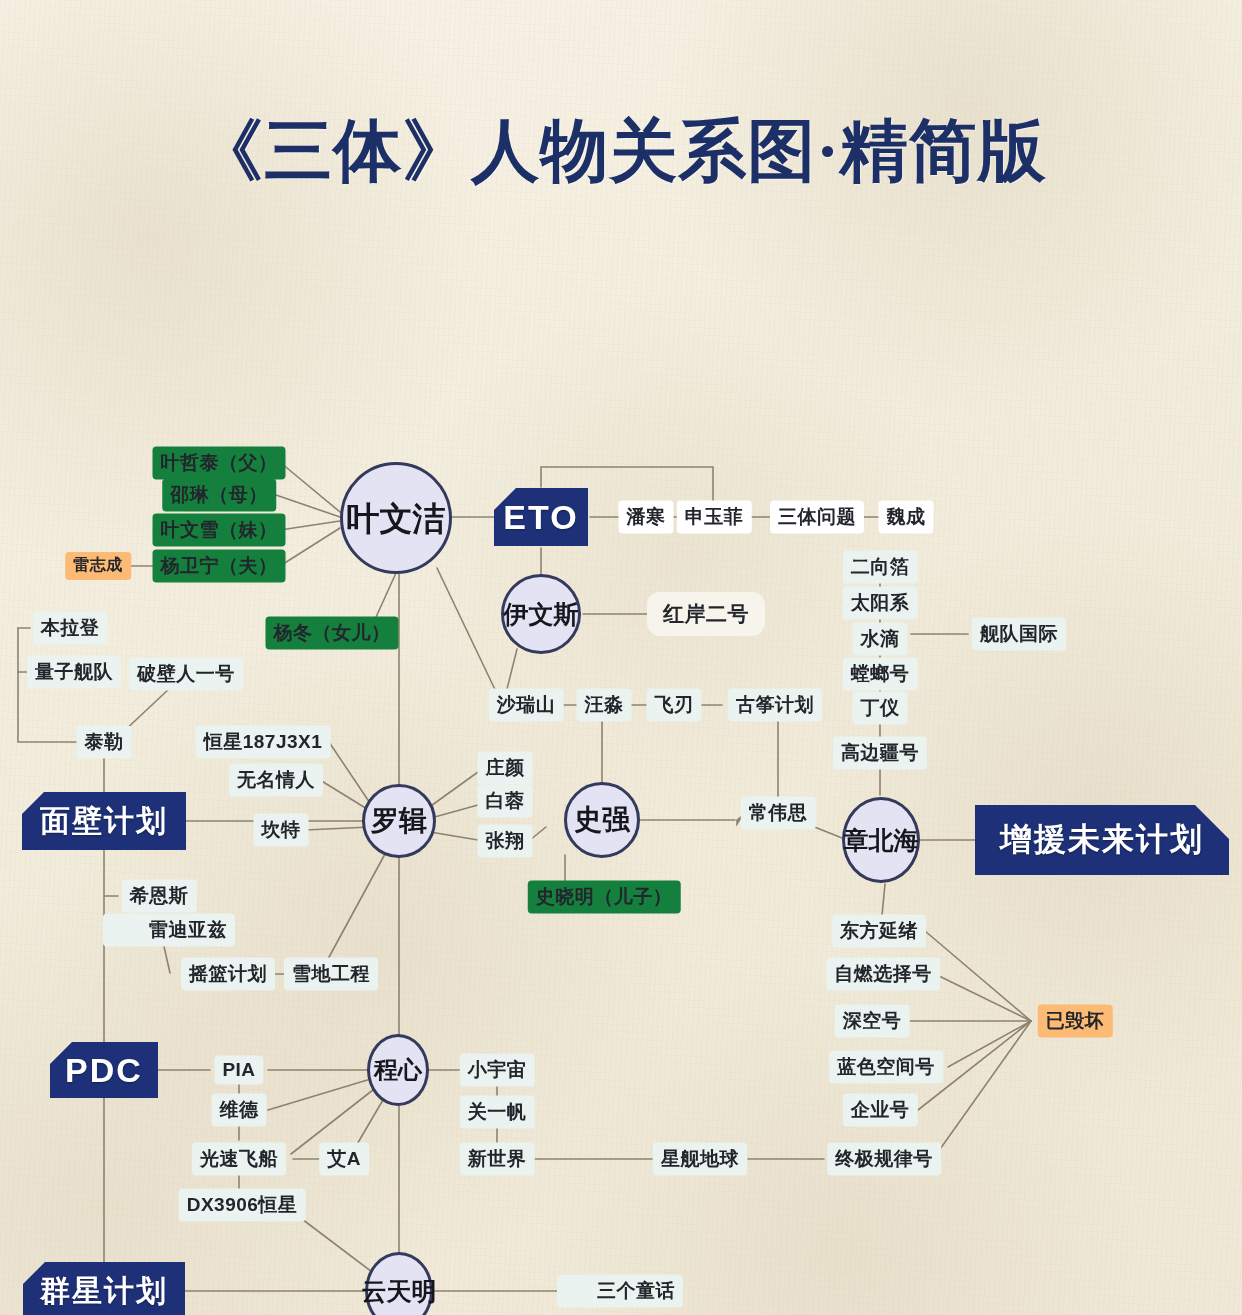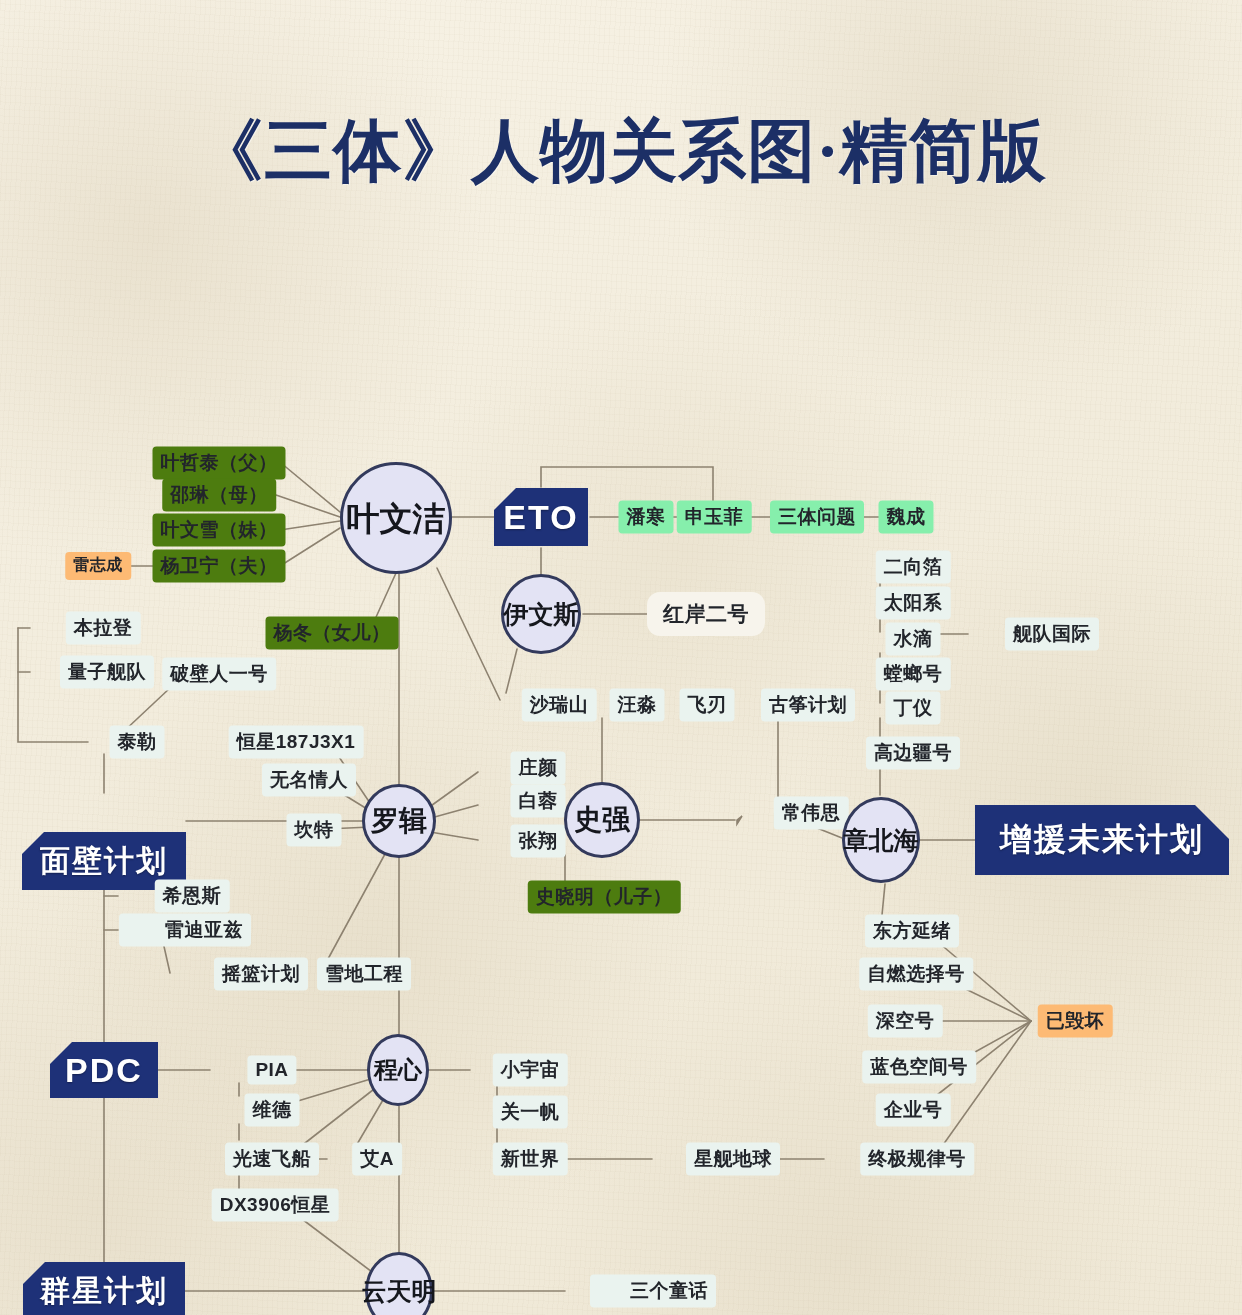--- a/index.html
+++ b/index.html
@@ -67,23 +67,23 @@
   .chip {
     transform: translate(-50%, -50%);
     padding: 3px 8px 4px 8px;
     border-radius: 4px;
     font-size: 19px;
     font-weight: bold;
     color: #22252b;
     letter-spacing: 0.5px;
     text-align: center;
   }
-  .chip.c-mint   { background: #eaf3ef; margin-left: 33px; }
-  .chip.c-pink   { background: #4d7c0f; }
-  .chip.c-blue   { background: #86efac; }
+  .chip.c-mint   { background: #eaf3ef; }
+  .chip.c-pink   { background: #15803d; }
+  .chip.c-blue   { background: #ffffff; }
   .chip.c-cream  { background: #f7f4ec; border-radius: 13px; padding: 8px 16px; font-size: 21px; }
   .chip.c-plain  { background: #fdba74; }
 
   .circle {
     transform: translate(-50%, -50%);
     border-radius: 50%;
     background: #e3e3f4;
     border: 3px solid #333a5c;
     display: flex;
     align-items: center;
@@ -280,39 +280,39 @@
 <div class="node chip c-mint" style="left:880px; top:674px;">螳螂号</div>
 <div class="node chip c-mint" style="left:880px; top:708px;">丁仪</div>
 <div class="node chip c-mint" style="left:880px; top:753px;">高边疆号</div>
 <div class="node chip c-mint" style="left:1019px; top:634px;">舰队国际</div>
 
 <div class="node chip c-mint" style="left:70px; top:628px;">本拉登</div>
 <div class="node chip c-mint" style="left:74px; top:672px;text-align:center;">量子舰队</div>
 <div class="node chip c-mint" style="left:186px; top:674px;">破壁人一号</div>
 <div class="node chip c-mint" style="left:104px; top:742px;">泰勒</div>
 
-<div class="node badge cut-tl" style="left:104px; top:821px; width:164px; height:58px; font-size:30px;margin-top:40px;">面壁计划</div>
+<div class="node badge cut-tl" style="left:104px; top:821px; width:164px; height:58px; font-size:30px;">面壁计划</div>
 
 <div class="node chip c-mint" style="left:263px; top:742px;">恒星187J3X1</div>
 <div class="node chip c-mint" style="left:276px; top:780px;">无名情人</div>
 <div class="node chip c-mint" style="left:281px; top:830px;">坎特</div>
 <div class="node circle" style="left:399px; top:821px; width:74px; height:74px; font-size:28px;">罗辑</div>
 <div class="node chip c-mint" style="left:505px; top:768px;">庄颜</div>
 <div class="node chip c-mint" style="left:505px; top:801px;">白蓉</div>
 <div class="node chip c-mint" style="left:505px; top:841px;">张翔</div>
 
 <div class="node circle" style="left:602px; top:820px; width:76px; height:76px; font-size:28px;">史强</div>
 <div class="node chip c-pink" style="left:604px; top:897px;">史晓明（儿子）</div>
 <div class="node chip c-mint" style="left:778px; top:813px;">常伟思</div>
 
 <div class="node circle" style="left:881px; top:840px; width:78px; height:86px; font-size:25px;">章北海</div>
 <div class="node badge cut-tr" style="left:1102px; top:840px; width:254px; height:70px; font-size:32px;">增援未来计划</div>
 
 <div class="node chip c-mint" style="left:159px; top:896px;">希恩斯</div>
-<div class="node chip c-mint" style="left:152px; top:930px;padding-left:46px;">雷迪亚兹</div>
+<div class="node chip c-mint" style="left:169px; top:930px;padding-left:46px;">雷迪亚兹</div>
 <div class="node chip c-mint" style="left:228px; top:974px;">摇篮计划</div>
 <div class="node chip c-mint" style="left:331px; top:974px;">雪地工程</div>
 
 <div class="node chip c-mint" style="left:879px; top:931px;text-align:center;">东方延绪</div>
 <div class="node chip c-mint" style="left:883px; top:974px;">自燃选择号</div>
 <div class="node chip c-mint" style="left:872px; top:1021px;">深空号</div>
 <div class="node chip c-mint" style="left:886px; top:1067px;">蓝色空间号</div>
 <div class="node chip c-mint" style="left:880px; top:1110px;">企业号</div>
 <div class="node chip c-mint" style="left:884px; top:1159px;">终极规律号</div>
 <div class="node chip c-plain" style="left:1075px; top:1021px;">已毁坏</div>

